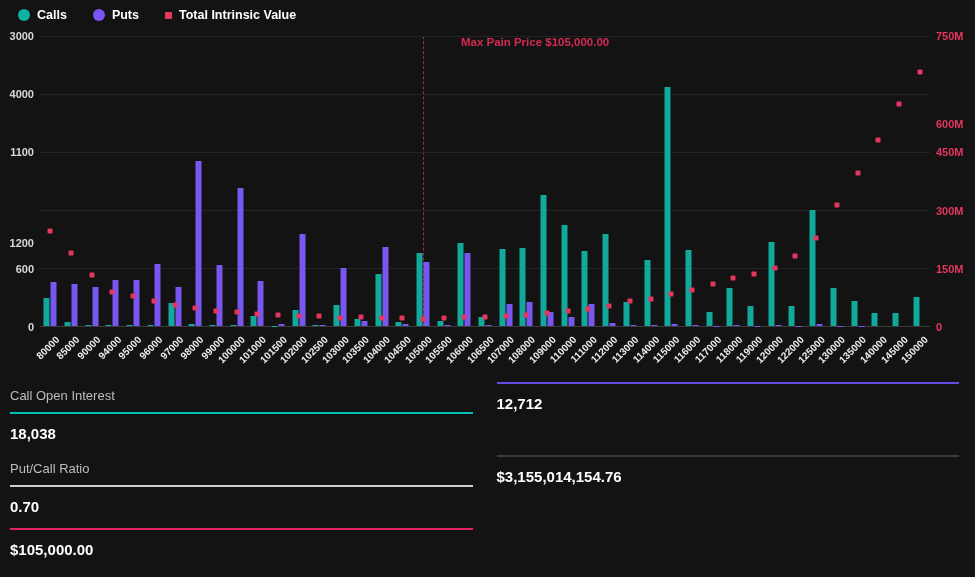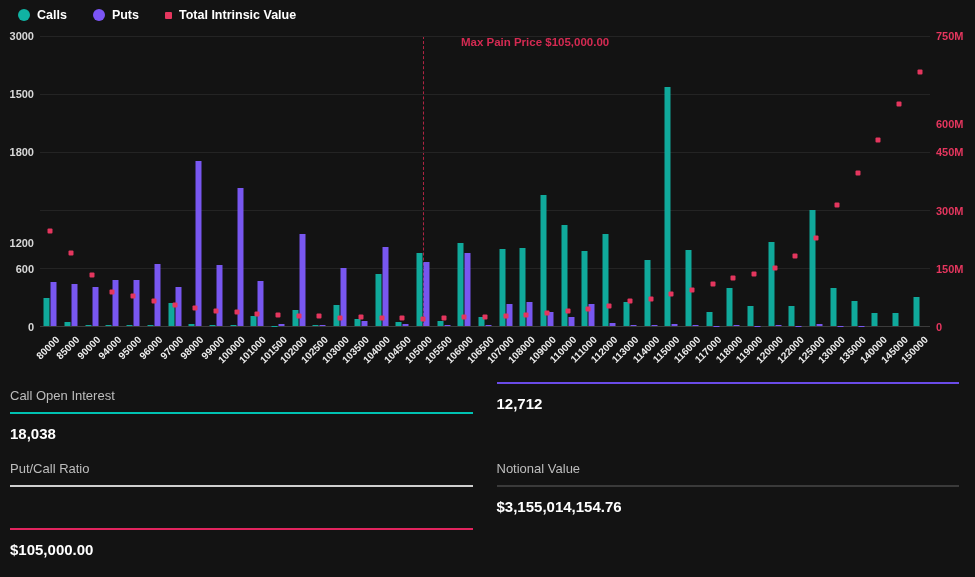--- a/index.html
+++ b/index.html
@@ -58,22 +58,22 @@
       <span class="legend-label">Puts</span>
     </div>
     <div class="legend-item">
       <span class="legend-swatch square" style="background: rgb(228, 54, 94);"></span>
       <span class="legend-label">Total Intrinsic Value</span>
     </div>
   </div>
 
   <div class="yaxis-left" id="yaxisL">
       <div class="ytick" style="top: 0%;">3000</div>
-      <div class="ytick" style="top: 20%;">1500</div>
-      <div class="ytick" style="top: 40%;">1800</div>
+      <div class="ytick" style="top: 20%;">4000</div>
+      <div class="ytick" style="top: 40%;">1100</div>
       <div class="ytick" style="top: 60%; margin-top: 32px;">1200</div>
       <div class="ytick" style="top: 80%;">600</div>
       <div class="ytick" style="top: 100%;">0</div>
     </div>
   <div class="yaxis-right" id="yaxisR">
       <div class="ytick" style="top: 0%;">750M</div>
       <div class="ytick" style="top: 20%; margin-top: 30px;">600M</div>
       <div class="ytick" style="top: 40%;">450M</div>
       <div class="ytick" style="top: 60%;">300M</div>
       <div class="ytick" style="top: 80%;">150M</div>
@@ -529,23 +529,23 @@
         <div class="stat-rule" style="background: rgb(0, 194, 178);"></div>
         <div class="stat-value">18,038</div>
       </div>
       <div class="stat-cell">
         <div class="stat-rule" style="background: rgb(106, 75, 232);"></div>
         <div class="stat-value">12,712</div>
       </div>
       <div class="stat-cell">
         <div class="stat-label">Put/Call Ratio</div>
         <div class="stat-rule" style="background: rgb(207, 207, 207);"></div>
+        <div class="stat-value">0.70</div>
       </div>
       <div class="stat-cell">
-        <div class="stat-label">Notional Value</div>
         <div class="stat-rule" style="background: rgb(58, 58, 58);"></div>
         <div class="stat-value">$3,155,014,154.76</div>
       </div>
       <div class="stat-cell">
         <div class="stat-rule" style="background: rgb(226, 36, 94);"></div>
         <div class="stat-value">$105,000.00</div>
       </div>
     </div>
 
 </div>

